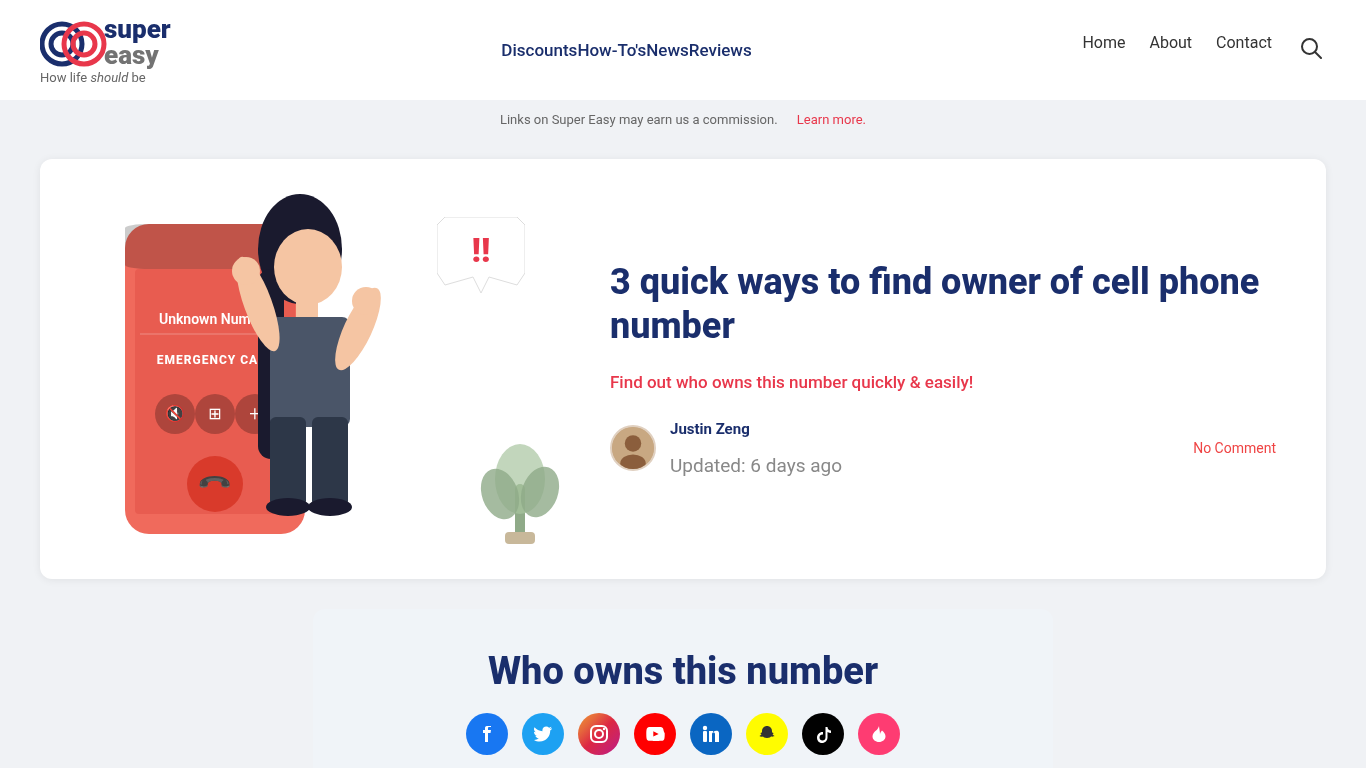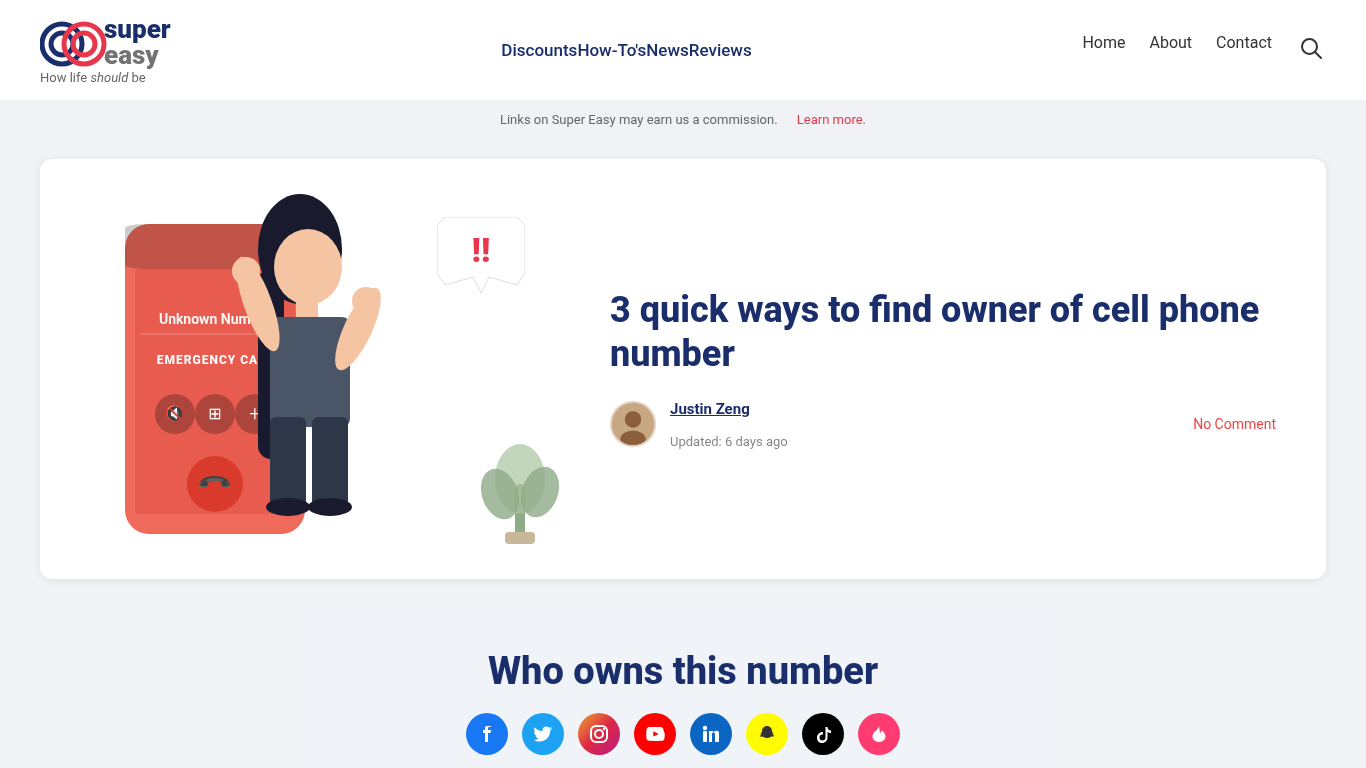--- a/index.html
+++ b/index.html
@@ -31,22 +31,22 @@
 
     .hero-illustration { flex: 0 0 540px; height: 360px; position: relative; overflow: hidden; }
 
     
     .article-text { flex: 1; padding-left: 30px; }
     .article-title { font-size: 36px; font-weight: 800; color: #1a2e6c; line-height: 1.2; margin-bottom: 24px; }
     .article-subtitle { font-size: 17px; color: #e8374b; font-weight: 500; margin-bottom: 28px; }
     .author-row { display: flex; align-items: center; gap: 14px; }
     .author-avatar { width: 46px; height: 46px; border-radius: 50%; background: #c8a882; overflow: hidden; flex-shrink: 0; display: flex; align-items: center; justify-content: center; font-size: 20px; color: #6b4226; border: 2px solid #e0d0c0; }
     .author-info { flex: 1; }
-    .author-name { font-size: 15px; font-weight: 700; color: #1a2e6c; text-decoration: underline; }
-    .author-updated { font-size: 13px; color: #888; margin-top: 16px; }
+    .author-name { font-size: 15px; font-weight: 700; color: #1a2e6c; }
+    .author-updated { font-size: 19px; color: #888; margin-top: 16px; }
     .no-comment { font-size: 14px; color: #ef4444; margin-left: 46px; }
 
     
     .content-section { background: #f0f2f5; padding: 0 40px 40px; }
     .who-owns-box { background: #f0f4f8; border-radius: 12px; max-width: 740px; margin: 0 auto; padding: 40px 60px 30px; text-align: center; }
     .who-owns-title { font-size: 38px; font-weight: 800; color: #1a2e6c; margin-bottom: 20px; }
     .social-icons-row { display: flex; justify-content: center; gap: 14px; margin-bottom: 24px; }
     .social-icon { width: 42px; height: 42px; border-radius: 50%; display: flex; align-items: center; justify-content: center; font-size: 18px; color: #fff; flex-shrink: 0; }
     .si-facebook { background: #1877f2; }
     .si-twitter { background: #1da1f2; }
@@ -184,20 +184,21 @@
         <rect x="35" y="60" width="10" height="55" rx="5" fill="#8faa88"></rect>
         <ellipse cx="40" cy="55" rx="25" ry="35" fill="#a8c4a0" opacity="0.7"></ellipse>
         <ellipse cx="20" cy="70" rx="18" ry="26" fill="#8faa88" opacity="0.8" transform="rotate(-20,20,70)"></ellipse>
         <ellipse cx="60" cy="68" rx="18" ry="26" fill="#8faa88" opacity="0.8" transform="rotate(20,60,68)"></ellipse>
         <rect x="25" y="108" width="30" height="12" rx="4" fill="#c8b89a"></rect>
       </svg>
     </div>
 
     <div class="article-text">
       <h1 class="article-title">3 quick ways to find owner of cell phone number</h1>
+      <p class="article-subtitle">Find out who owns this number quickly &amp; easily!</p>
       <div class="author-row">
         <div class="author-avatar">
           <svg width="46" height="46" viewBox="0 0 46 46">
             <circle cx="23" cy="23" r="23" fill="#c8a882"></circle>
             <circle cx="23" cy="18" r="9" fill="#8b5e3c"></circle>
             <ellipse cx="23" cy="40" rx="14" ry="10" fill="#8b5e3c"></ellipse>
           </svg>
         </div>
         <div class="author-info">
           <div class="author-name">Justin Zeng</div>

